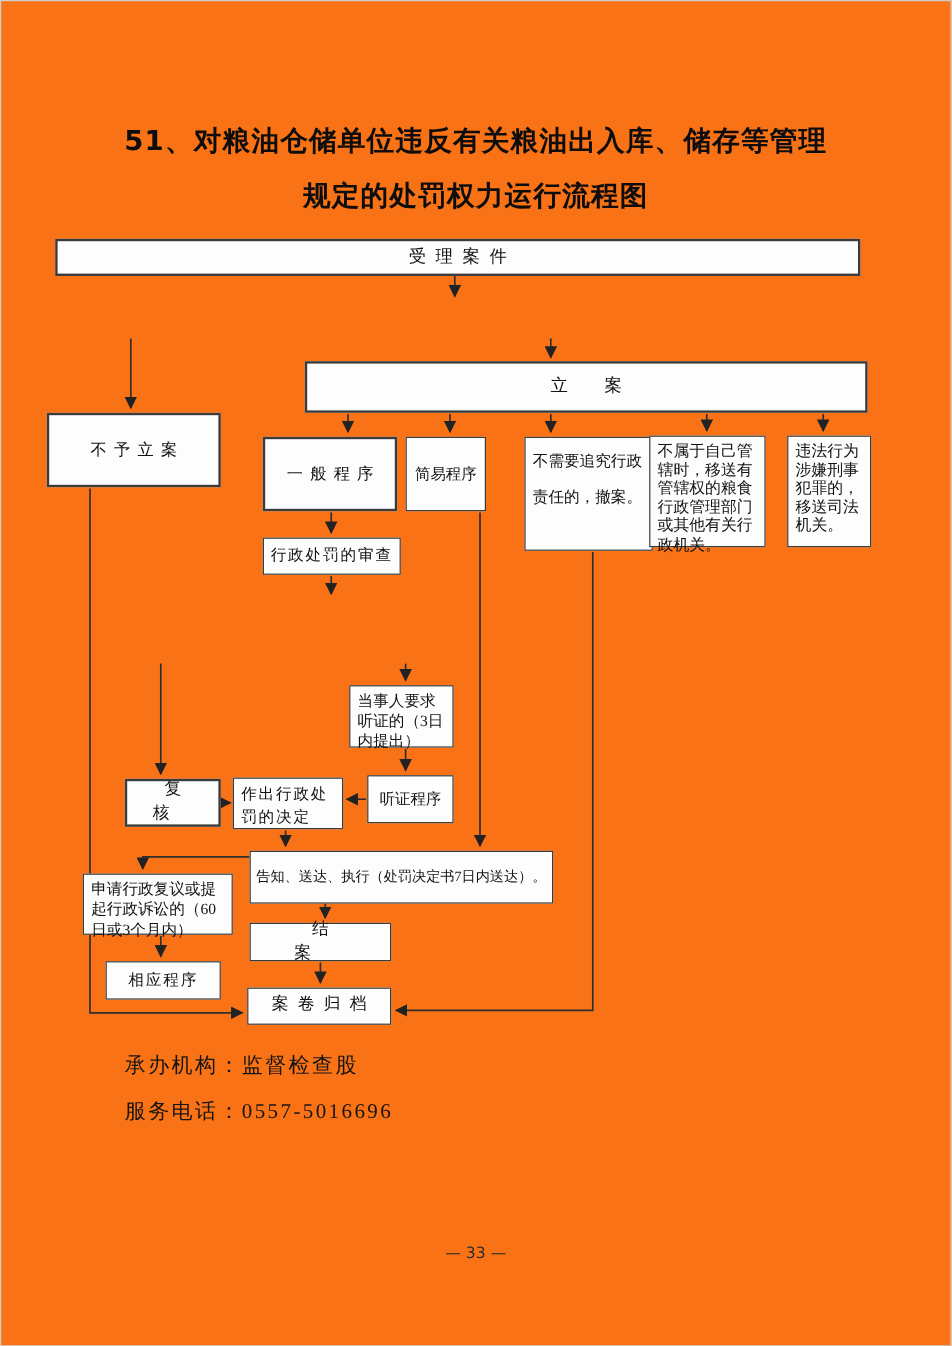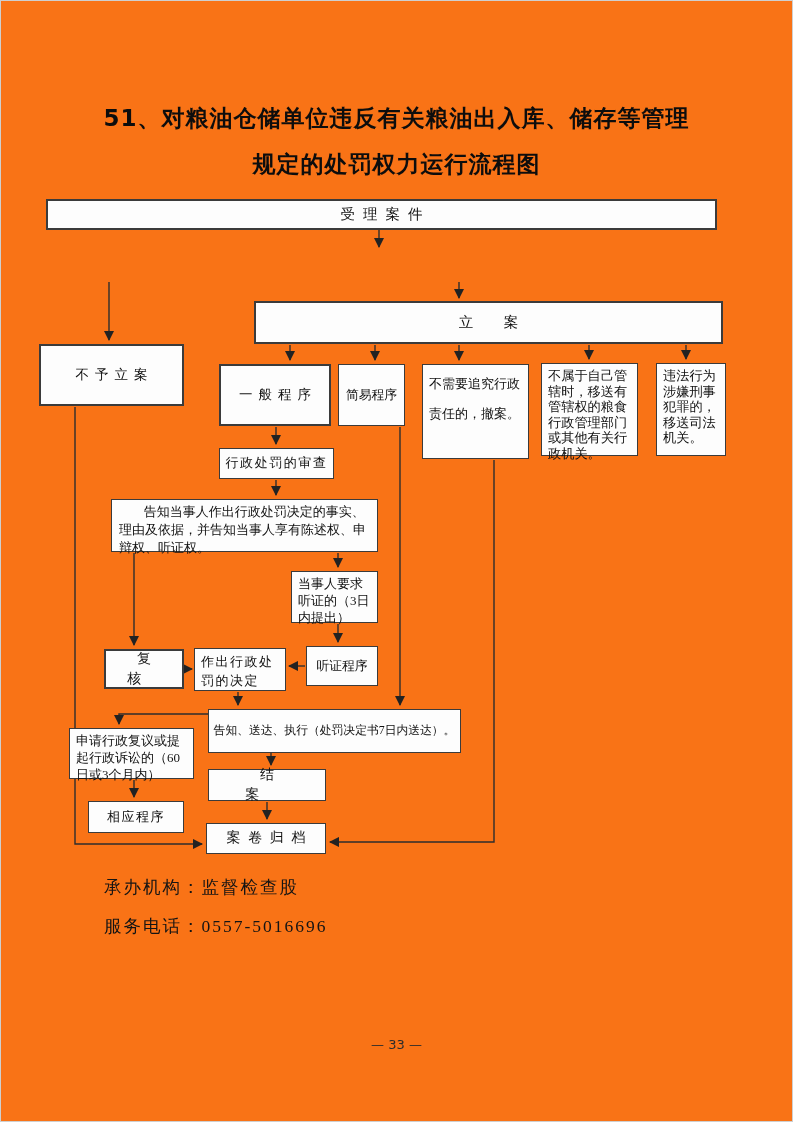--- a/index.html
+++ b/index.html
@@ -89,31 +89,28 @@
 
 
   <div class="box wide-sp" style="left:253px;top:300px;width:469px;height:43px;">立案</div>
 
   <div class="box sm-sp" style="left:38px;top:343px;width:145px;height:62px;">不予立案</div>
 
   <div class="box sm-sp" style="left:218px;top:363px;width:112px;height:62px;">一般程序</div>
 
   <div class="box thin" style="left:337px;top:363px;width:67px;height:62px;font-size:12.8px;">简易程序</div>
 
-  <div class="box thin left pad wrap loose" style="left:421px;top:363px;width:107px;height:95px;font-size:13px;">不需要追究行政责任的，撤案。</div>
+  <div class="box thin left pad wrap loose" style="left:436px;top:363px;width:107px;height:95px;font-size:13px;">不需要追究行政责任的，撤案。</div>
 
   <div class="box thin left pad wrap tight" style="left:540px;top:362px;width:97px;height:93px;">不属于自己管辖时，移送有管辖权的粮食行政管理部门或其他有关行政机关。</div>
 
   <div class="box thin left pad wrap tight" style="left:655px;top:362px;width:70px;height:93px;">违法行为涉嫌刑事犯罪的，移送司法机关。</div>
 
   <div class="box thin tiny-sp" style="left:218px;top:447px;width:115px;height:31px;font-size:13px;">行政处罚的审查</div>
 
-  <div class="box thin left wrap indent" style="left:110px;top:498px;width:267px;height:53px;padding:3px 7px;font-size:13px;line-height:1.4;">
-    <p>告知当事人作出行政处罚决定的事实、理由及依据，并告知当事人享有陈述权、申辩权、听证权。</p>
-  </div>
 
   <div class="box thin left pad wrap" style="left:290px;top:570px;width:87px;height:52px;font-size:13px;line-height:1.3;">当事人要求听证的（3日内提出）</div>
 
   <div class="box mid-sp" style="left:103px;top:648px;width:80px;height:40px;font-size:14px;">复核</div>
 
   <div class="box thin" style="left:305px;top:645px;width:72px;height:40px;font-size:12.8px;">听证程序</div>
 
   <div class="box thin left pad wrap" style="left:193px;top:647px;width:92px;height:43px;font-size:13px;letter-spacing:1.5px;line-height:1.45;">作出行政处罚的决定</div>
 
   <div class="box thin nowrap" style="left:207px;top:708px;width:253px;height:44px;">告知、送达、执行（处罚决定书7日内送达）。</div>

